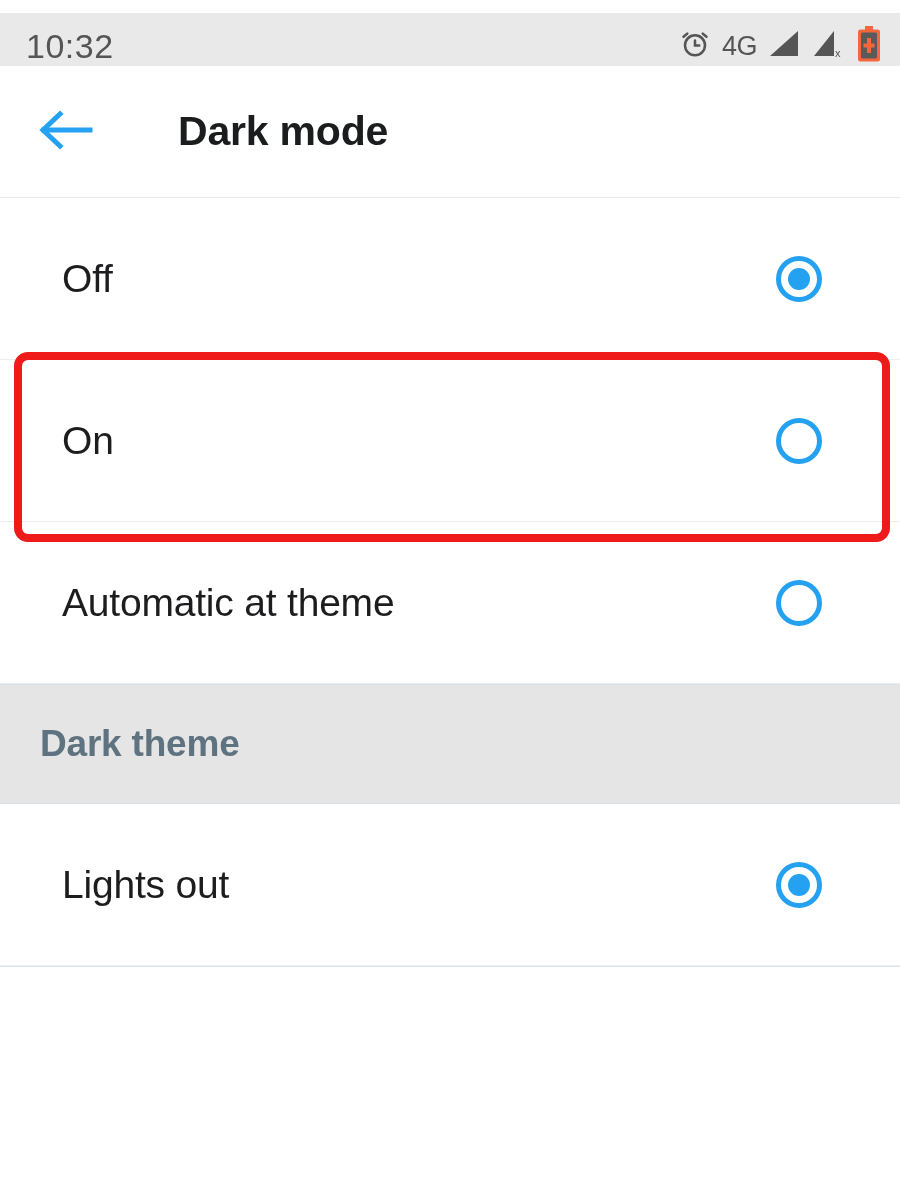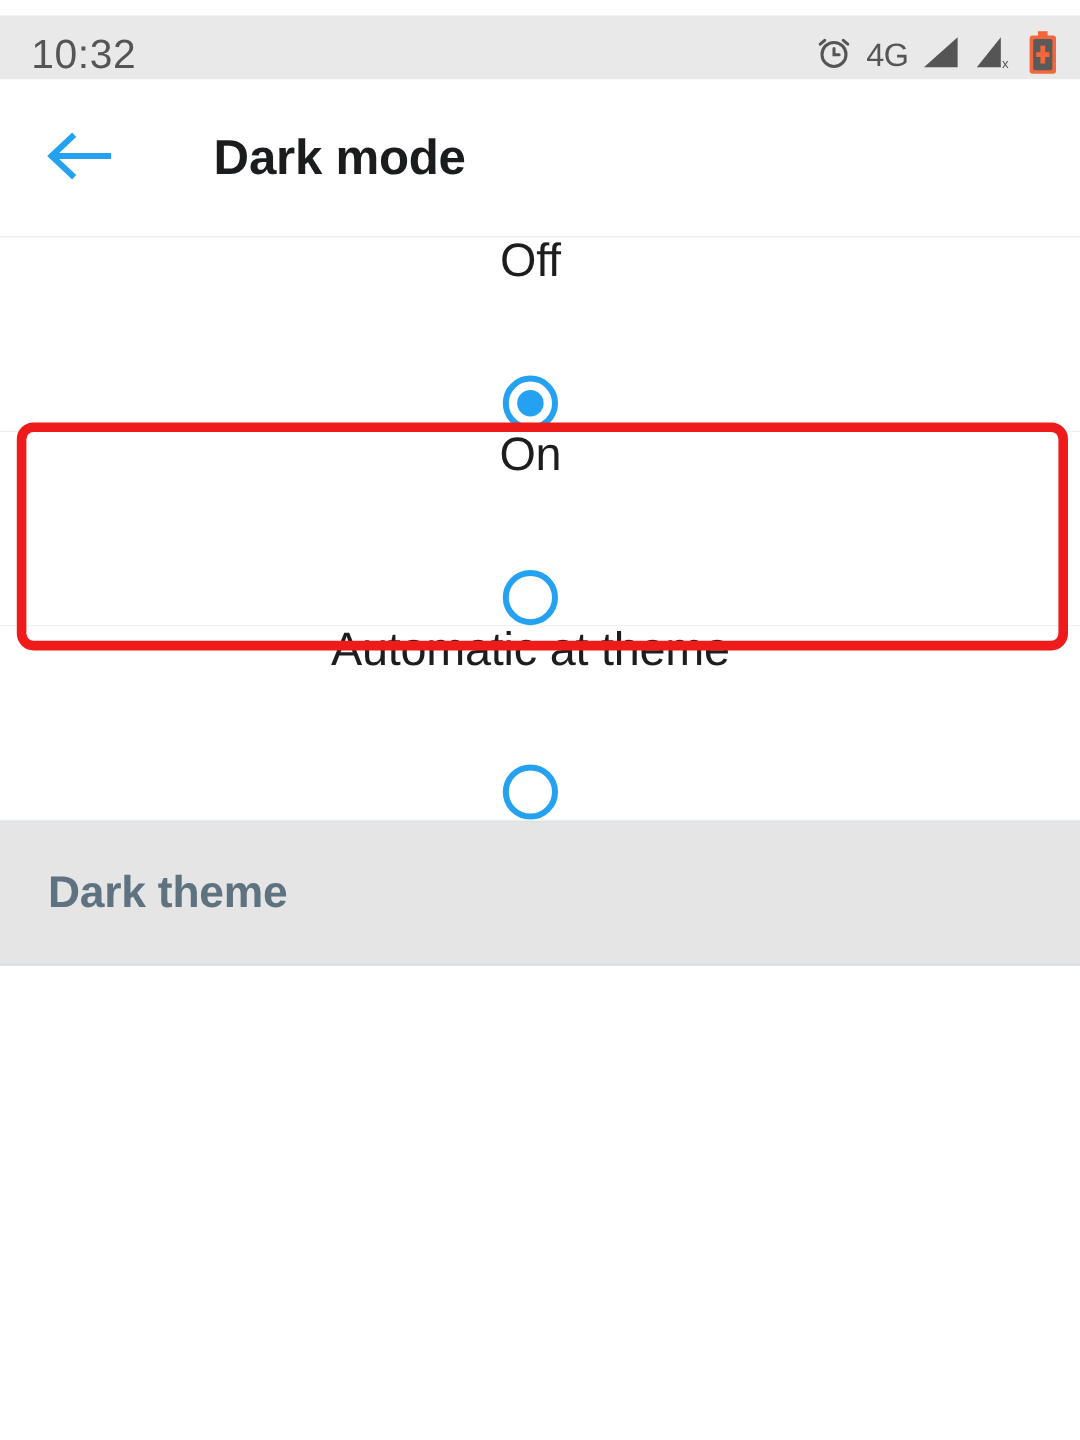--- a/index.html
+++ b/index.html
@@ -86,21 +86,20 @@
     position: relative;
     width: 900px;
     height: 162px;
     background: #ffffff;
     display: flex;
     align-items: center;
     justify-content: space-between;
     padding: 0 78px 0 62px;
     border-bottom: 1.5px solid #eceff1;
     cursor: pointer;
-    flex-direction: column;
   }
   .row-label {
     font-size: 39px;
     color: #1d1d1f;
     letter-spacing: -0.2px;
     line-height: 1;
   }
 
   
   .radio {
@@ -235,20 +234,24 @@
     <div class="row">
       <span class="row-label">Automatic at theme</span>
       <span class="radio"></span>
     </div>
 
     <div class="section-header">
       <span class="section-header-text">Dark theme</span>
     </div>
 
 
+    <div class="row">
+      <span class="row-label">Lights out</span>
+      <span class="radio selected"></span>
+    </div>
 
     <div class="tail-divider"></div>
     <div class="tail-space"></div>
   </div>
 
   <div class="highlight-box"></div>
 
 </div>
 
 </body></html>

